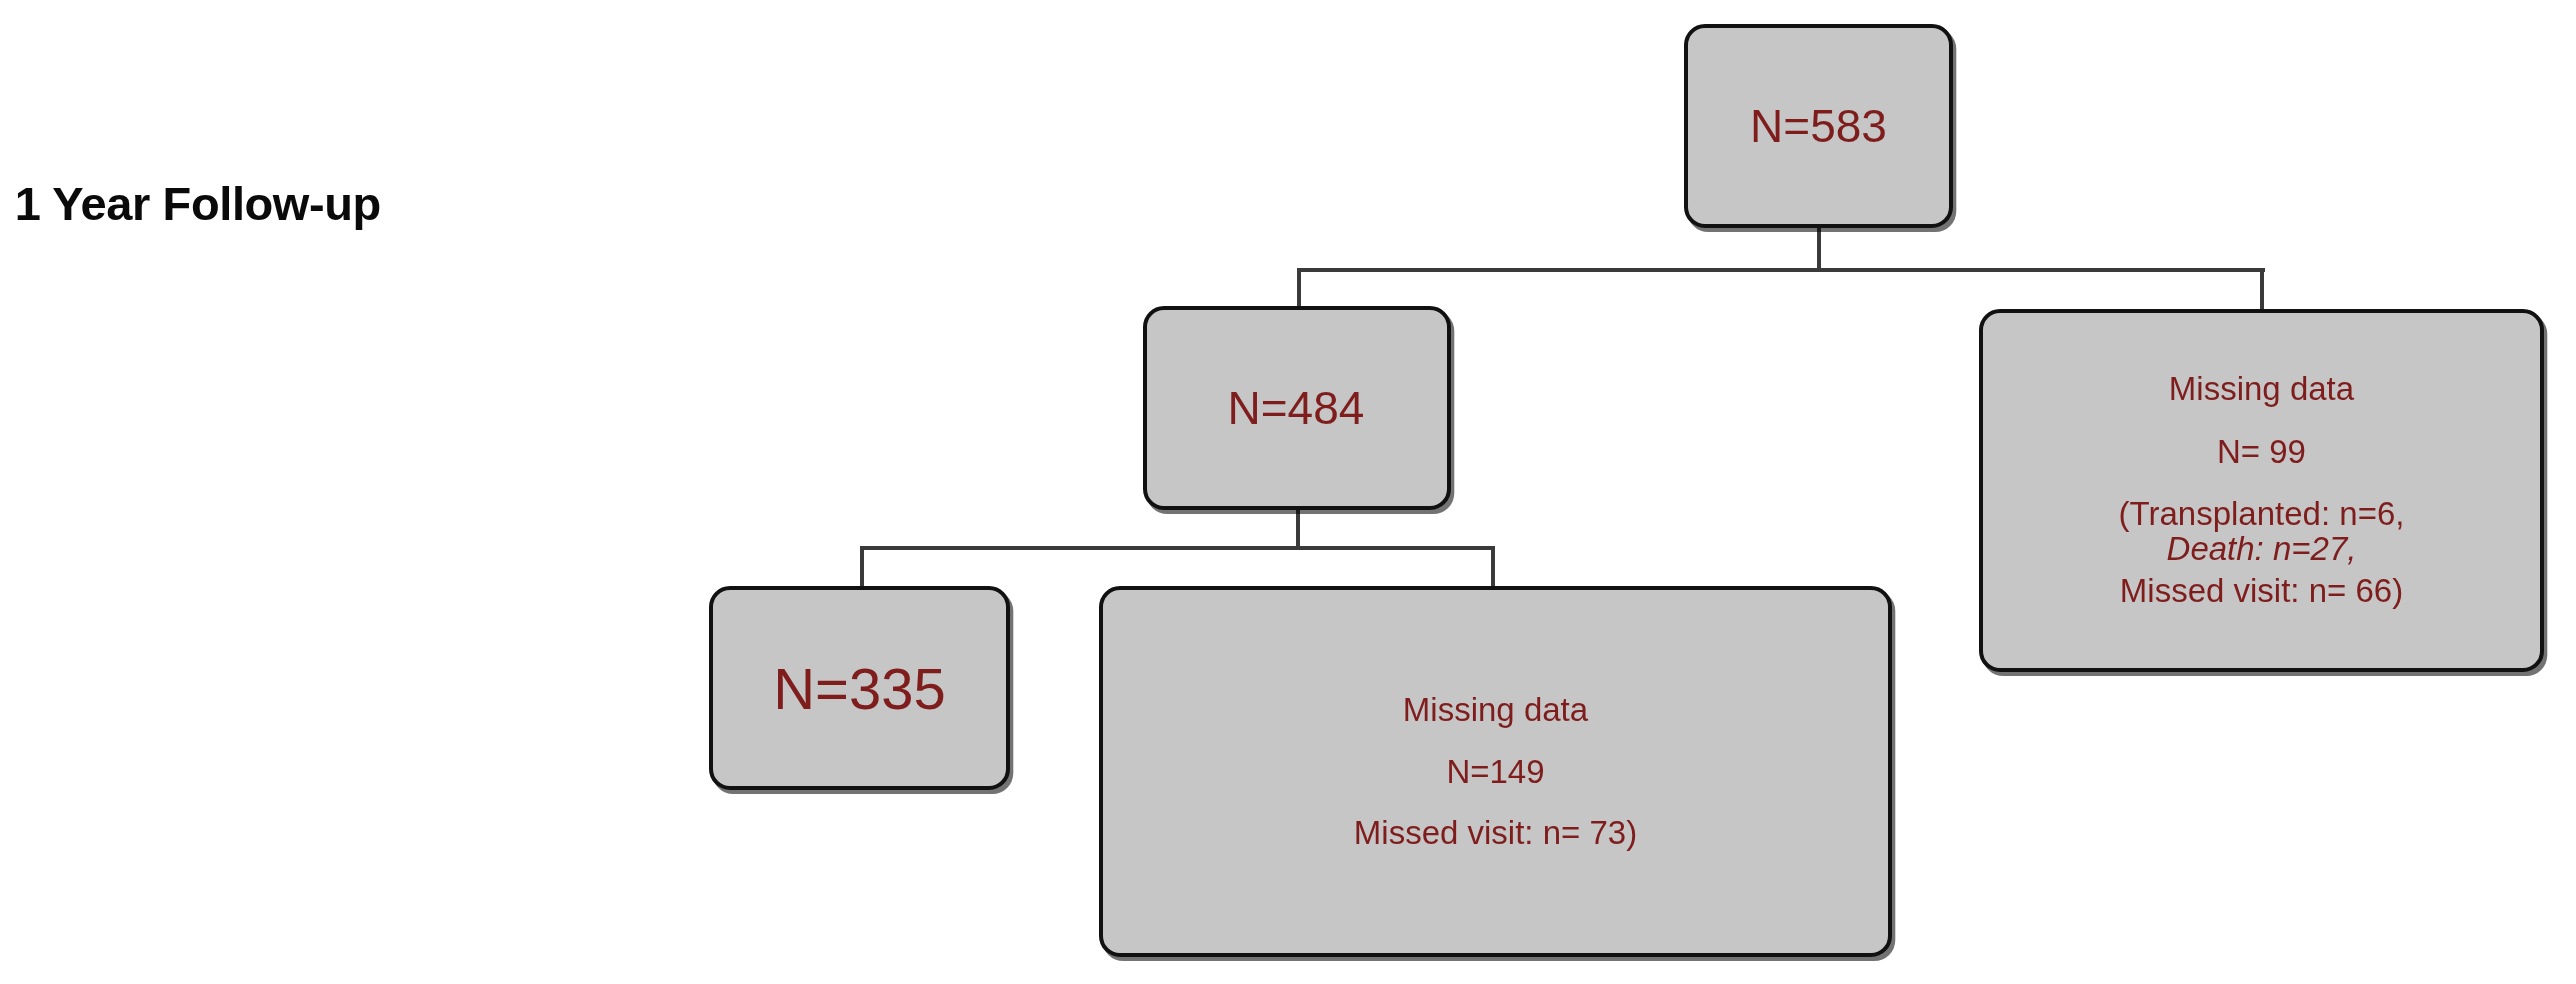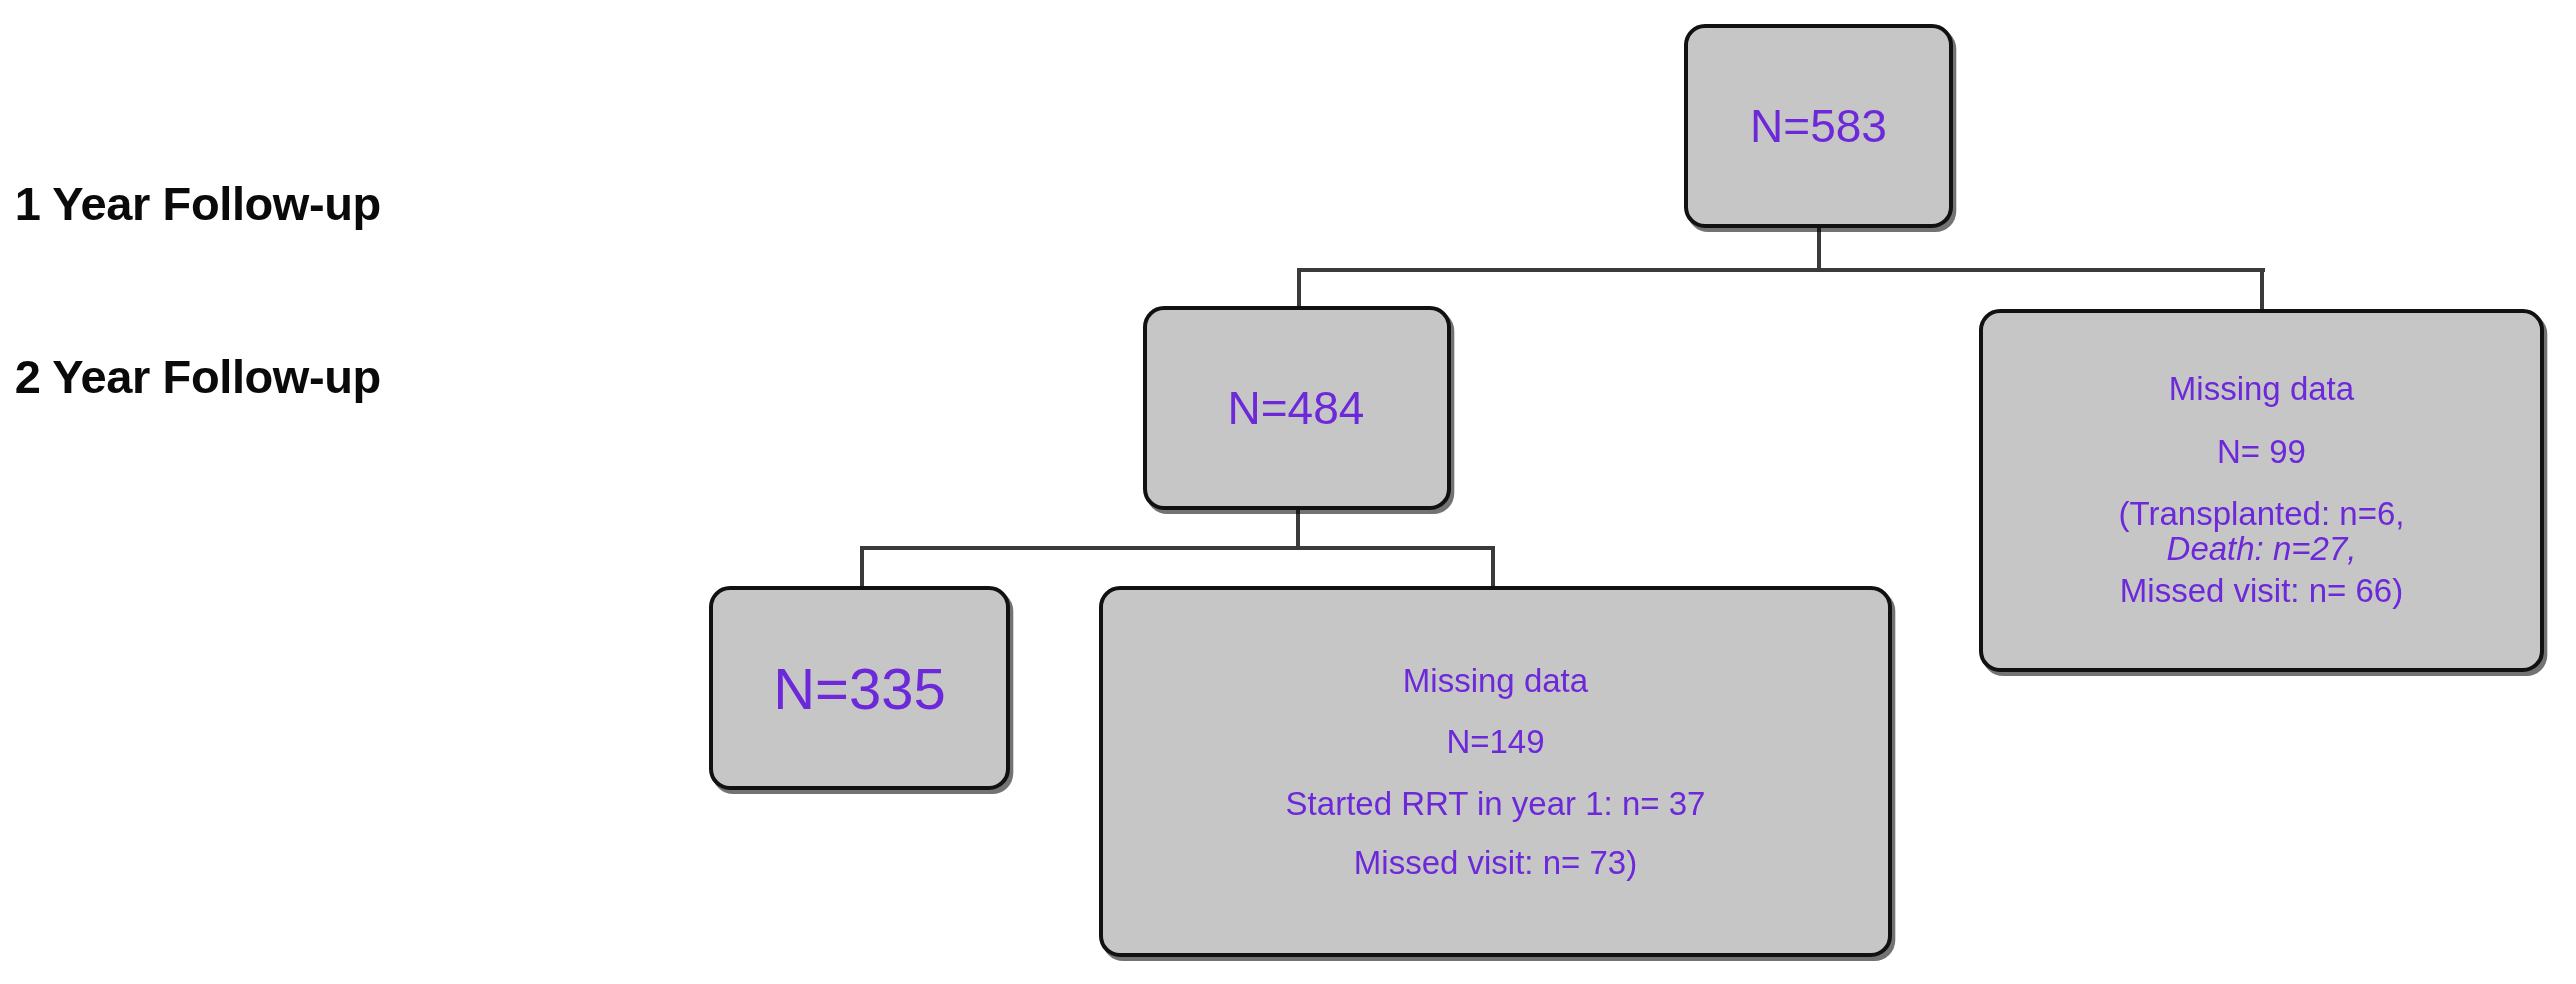--- a/index.html
+++ b/index.html
@@ -33,21 +33,21 @@
     position: absolute;
     box-sizing: border-box;
     background: #c6c6c6;
     border: 4.9px solid #111111;
     border-radius: 21px;
     box-shadow: 3.3px 4.1px 0 0 rgba(0,0,0,0.55);
     display: flex;
     flex-direction: column;
     align-items: center;
     justify-content: center;
-    color: #6d28d9;
+    color: #7f1d1d;
     text-align: center;
     padding: 4.9px 8.1px;
   }
   .node-line { display: block; white-space: nowrap; }
 
   
   #node-baseline { left: 1684px; top: 24.4px;  width: 269px; height: 204px; }
   #node-baseline .node-line { font-size: 46px; }
 
   #node-year1-followed { left: 1143px; top: 306px; width: 308px; height: 204px; padding-left: 6px; }
@@ -92,21 +92,20 @@
   #conn-l2-bar    { left: 860px; top: 546px; width: 635px; }
   #conn-l2-left   { left: 860px; top: 546px; height: 41px; }
   #conn-l2-right  { left: 1491px; top: 546px; height: 41px; }
 </style>
 </head>
 <body>
 
 <div id="canvas">
 
   <div class="stage-label" id="stage-year1">1 Year Follow-up</div>
-  <div class="stage-label" id="stage-year2">2 Year Follow-up</div>
 
   <div class="conn v" id="conn-l1-stem"></div>
   <div class="conn h" id="conn-l1-bar"></div>
   <div class="conn v" id="conn-l1-left"></div>
   <div class="conn v" id="conn-l1-right"></div>
 
   <div class="conn v" id="conn-l2-stem"></div>
   <div class="conn h" id="conn-l2-bar"></div>
   <div class="conn v" id="conn-l2-left"></div>
   <div class="conn v" id="conn-l2-right"></div>
@@ -127,18 +126,17 @@
     <span class="node-line">Missed visit: n= 66)</span>
   </div>
 
   <div class="node" id="node-year2-followed">
     <span class="node-line">N=335</span>
   </div>
 
   <div class="node" id="node-year2-missing">
     <span class="node-line gap-after">Missing data</span>
     <span class="node-line gap-after">N=149</span>
-    <span class="node-line gap-after-sm">Started RRT in year 1: n= 37</span>
     <span class="node-line">Missed visit: n= 73)</span>
   </div>
 
 </div>
 
 
 </body></html>

